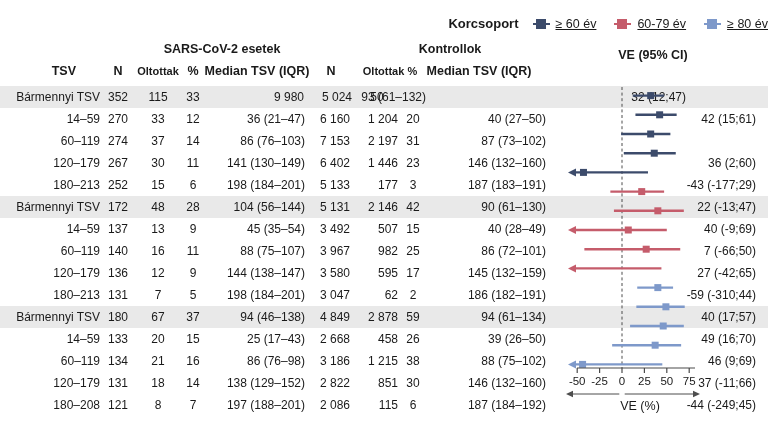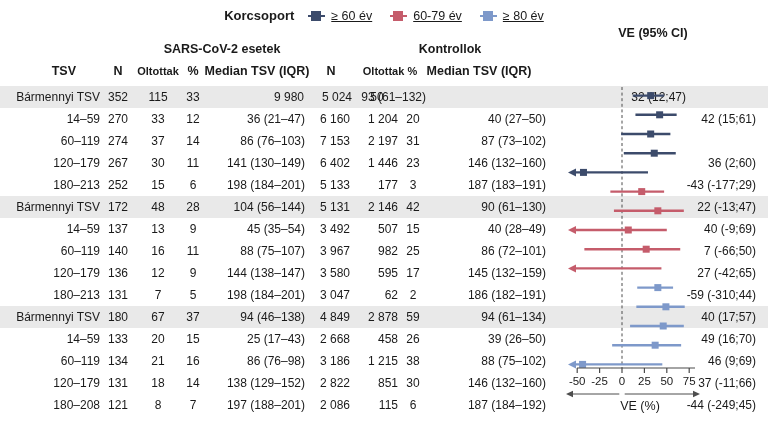--- a/index.html
+++ b/index.html
@@ -1,31 +1,31 @@
 <!DOCTYPE html>
 <html><head>
 <meta charset="utf-8">
 <style>
   html,body{margin:0;padding:0;background:#fff;}
   .fig{position:relative;width:768px;height:425px;background:#fff;
        font-family:"Liberation Sans",sans-serif;color:#1a1a1a;overflow:hidden;}
   
-  .legend{position:absolute;top:8px;left:0;width:100%;display:flex;
-          justify-content:center;align-items:center;font-size:12.5px;}
+  .legend{position:absolute;top:16px;left:0;width:100%;display:flex;
+          justify-content:flex-end;align-items:center;font-size:12.5px;}
   .legend-title{font-weight:bold;font-size:13px;margin-right:14px;}
   .legend-items{display:flex;align-items:center;gap:18px;text-decoration:underline;}
   .legend-item{display:flex;align-items:center;gap:6px;}
   .legend-key{position:relative;width:17px;height:10px;display:inline-block;}
   .key-line{position:absolute;left:0;right:0;top:4px;height:2px;}
   .key-box{position:absolute;left:3px;top:0;width:10px;height:10px;}
   
   .ghdr{position:absolute;font-weight:bold;font-size:12.5px;text-align:center;white-space:nowrap;}
   .gh-cases{left:136px;top:42px;width:172px;}
   .gh-controls{left:354px;top:42px;width:192px;}
-  .gh-ve{left:546px;top:26px;width:214px;}
+  .gh-ve{left:546px;top:48px;width:214px;}
   
   .thead,.trow{display:grid;
      grid-template-columns:100px 36px 44px 26px 102px 46px 46px 26px 120px 152px 70px;
      width:768px;}
   .thead{position:absolute;left:0;top:61px;height:20px;}
   .hcell{font-weight:bold;font-size:12.5px;display:flex;align-items:center;white-space:nowrap;}
   .h-tsv{justify-content:flex-end;padding-right:24px;}
   .h-n,.h-pct,.h-med,.h-n2{justify-content:center;}
   .h-olt{justify-content:center;font-size:11px;}
   .h-olt2{grid-column:7/9;justify-content:center;font-size:11px;}

